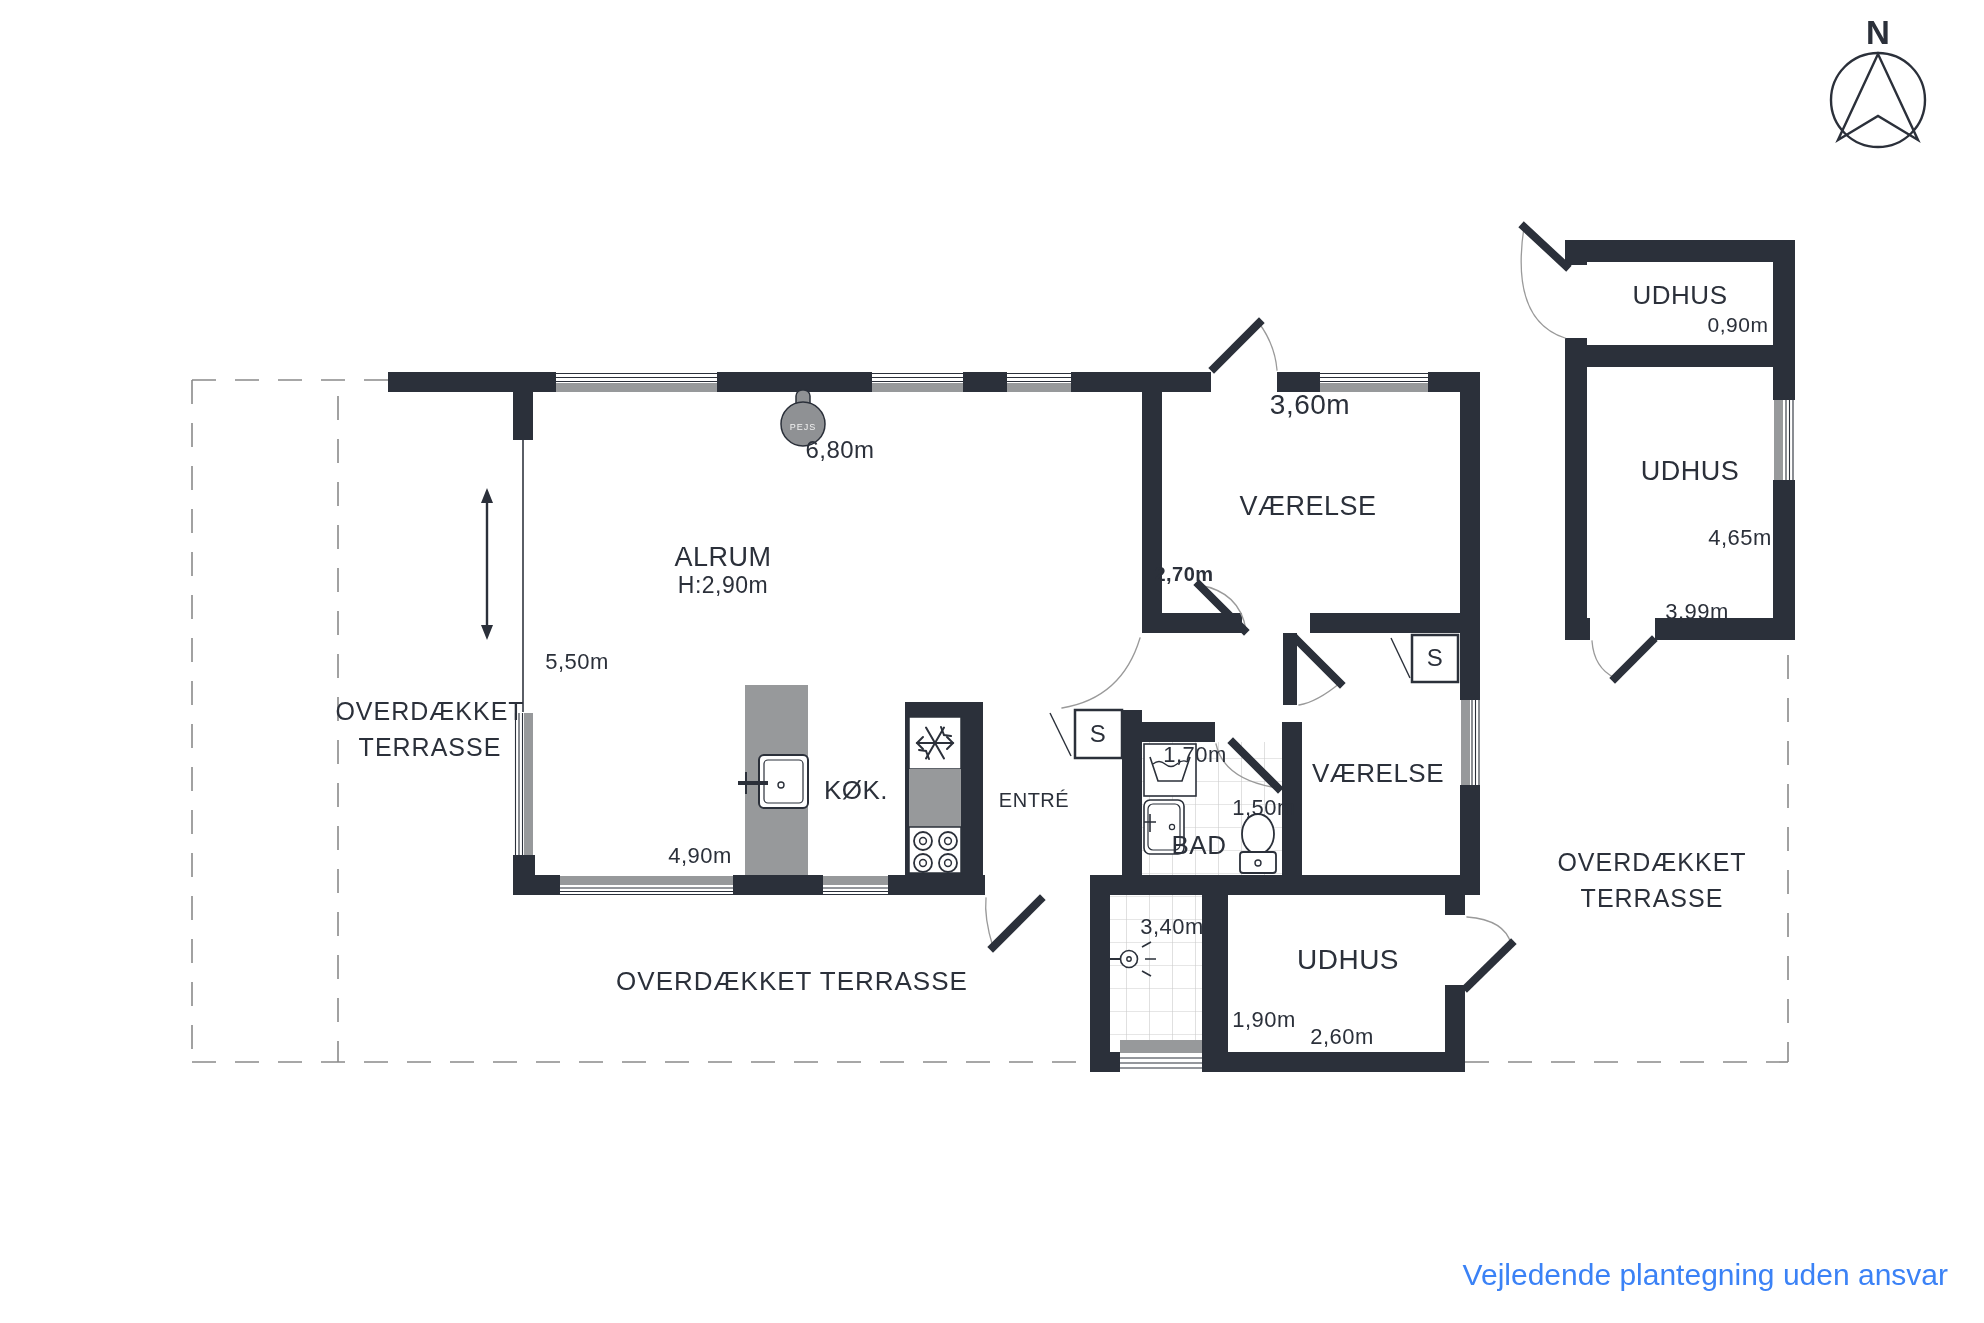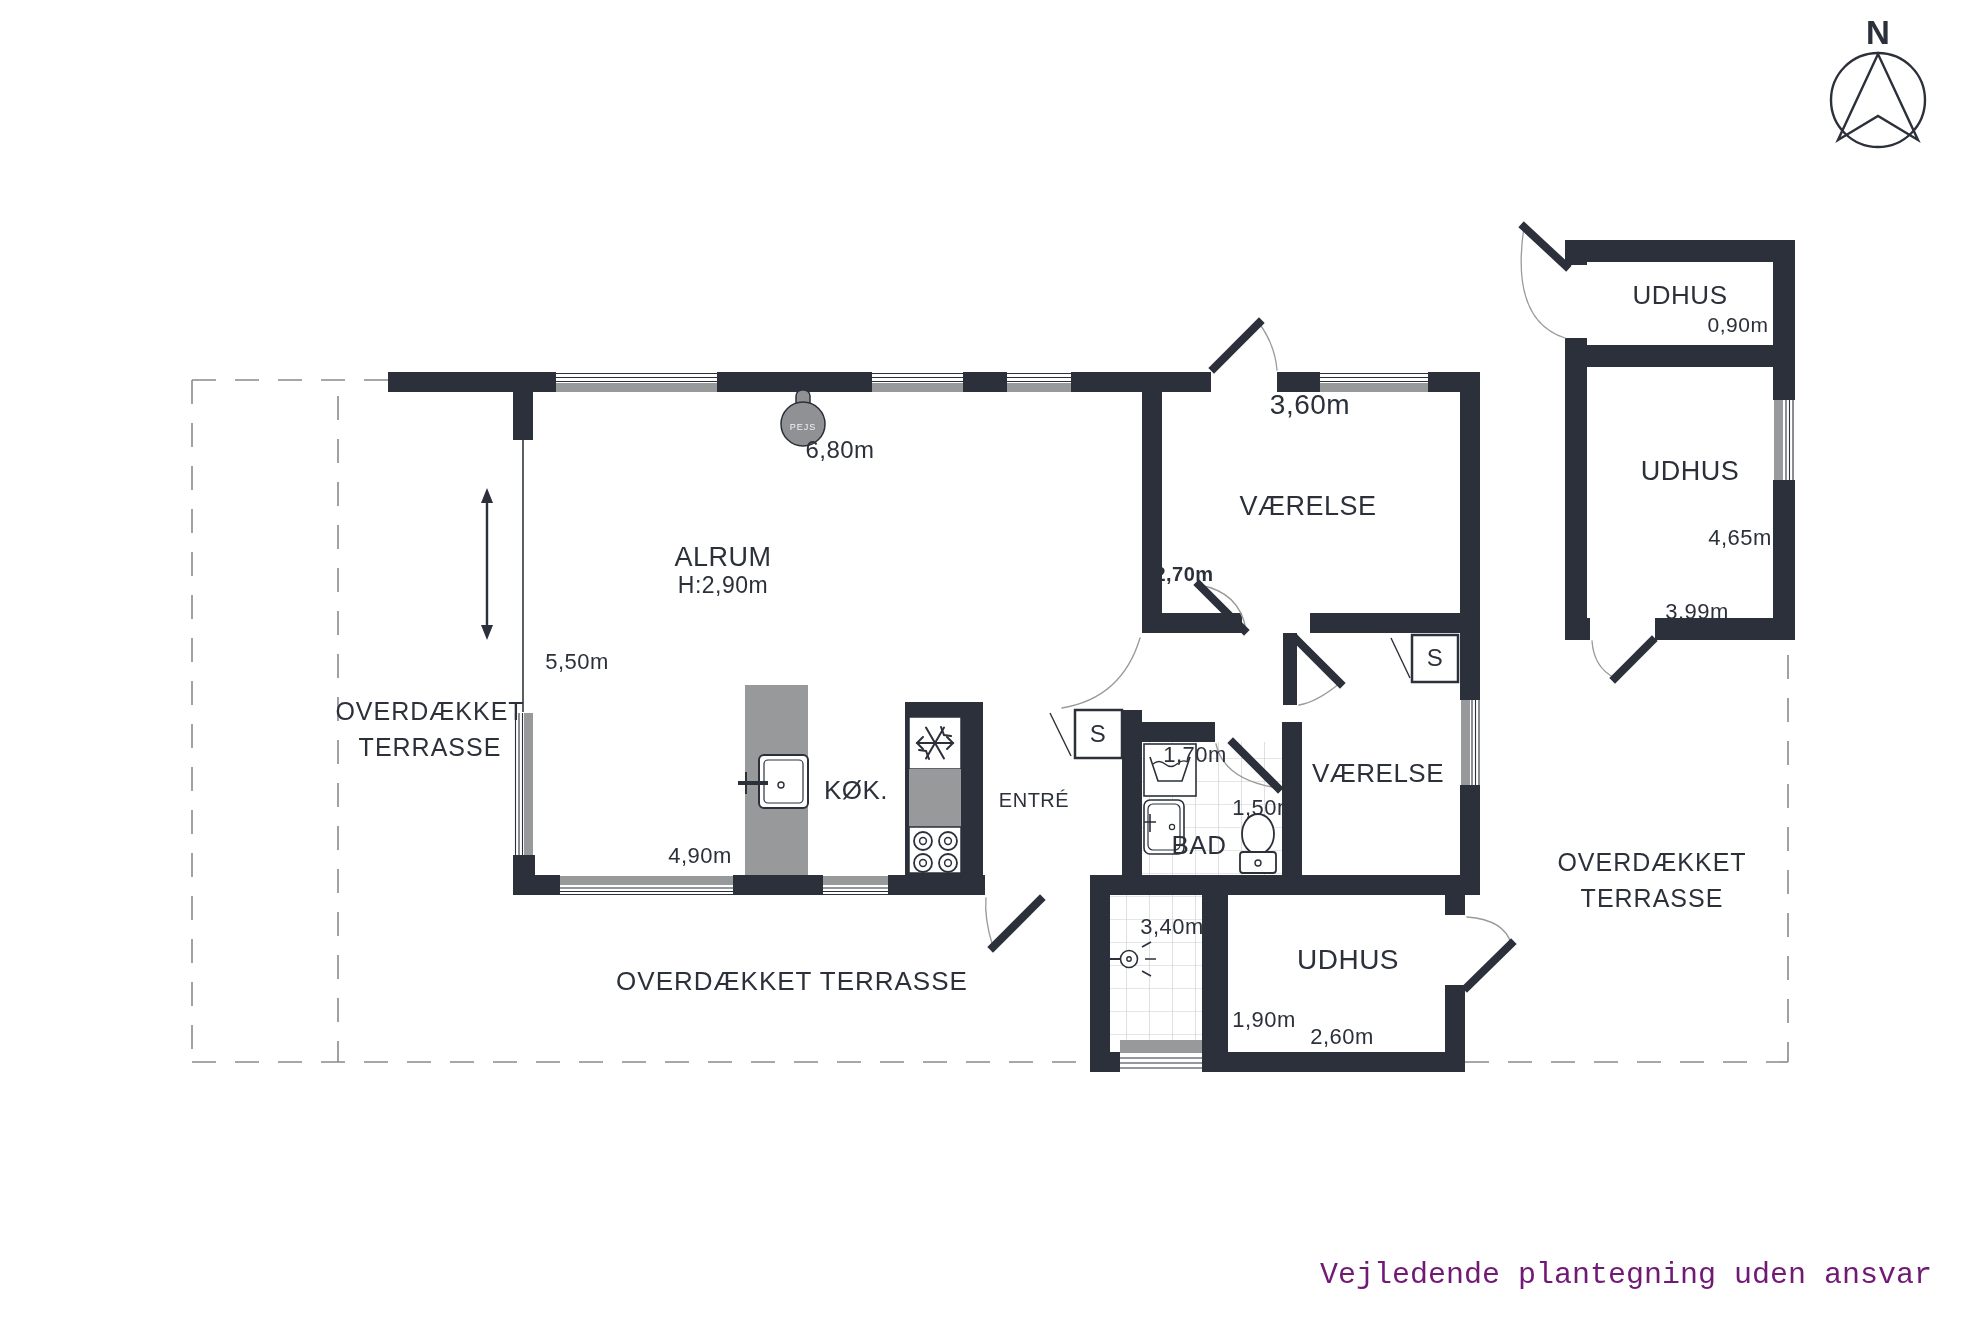--- a/index.html
+++ b/index.html
@@ -4,22 +4,22 @@
 <style>
   html,body{margin:0;padding:0;background:#fff;}
   #stage{position:relative;width:1984px;height:1323px;background:#ffffff;overflow:hidden;
          font-family:"Liberation Sans",sans-serif;color:#2b303a;}
   #plansvg{position:absolute;left:0;top:0;}
   .lbl{position:absolute;transform:translate(-50%,-50%);text-align:center;color:#2b303a;
        letter-spacing:0.5px;white-space:nowrap;line-height:1.45;}
   .room{font-size:27px;}
   .dim{font-size:22px;text-align:right;}
   .terr{font-size:25px;letter-spacing:1px;white-space:normal;}
-  .footer{position:absolute;right:52px;top:1258px;font-size:30px;color:#701a75;
-          font-family:Liberation Mono, monospace;letter-spacing:0;}
+  .footer{position:absolute;right:36px;top:1258px;font-size:30px;color:#3b82f6;
+          font-family:Liberation Sans, sans-serif;letter-spacing:0;}
   .npole{font-size:33px;font-weight:bold;letter-spacing:0;}
   .sletter{font-size:24px;}
   .pejstxt{font-size:9px;color:#f2f2f2;letter-spacing:1px;}
 </style>
 </head>
 <body>
 
 <div id="stage">
 
 <svg id="plansvg" width="1984" height="1323" viewBox="0 0 1984 1323">

